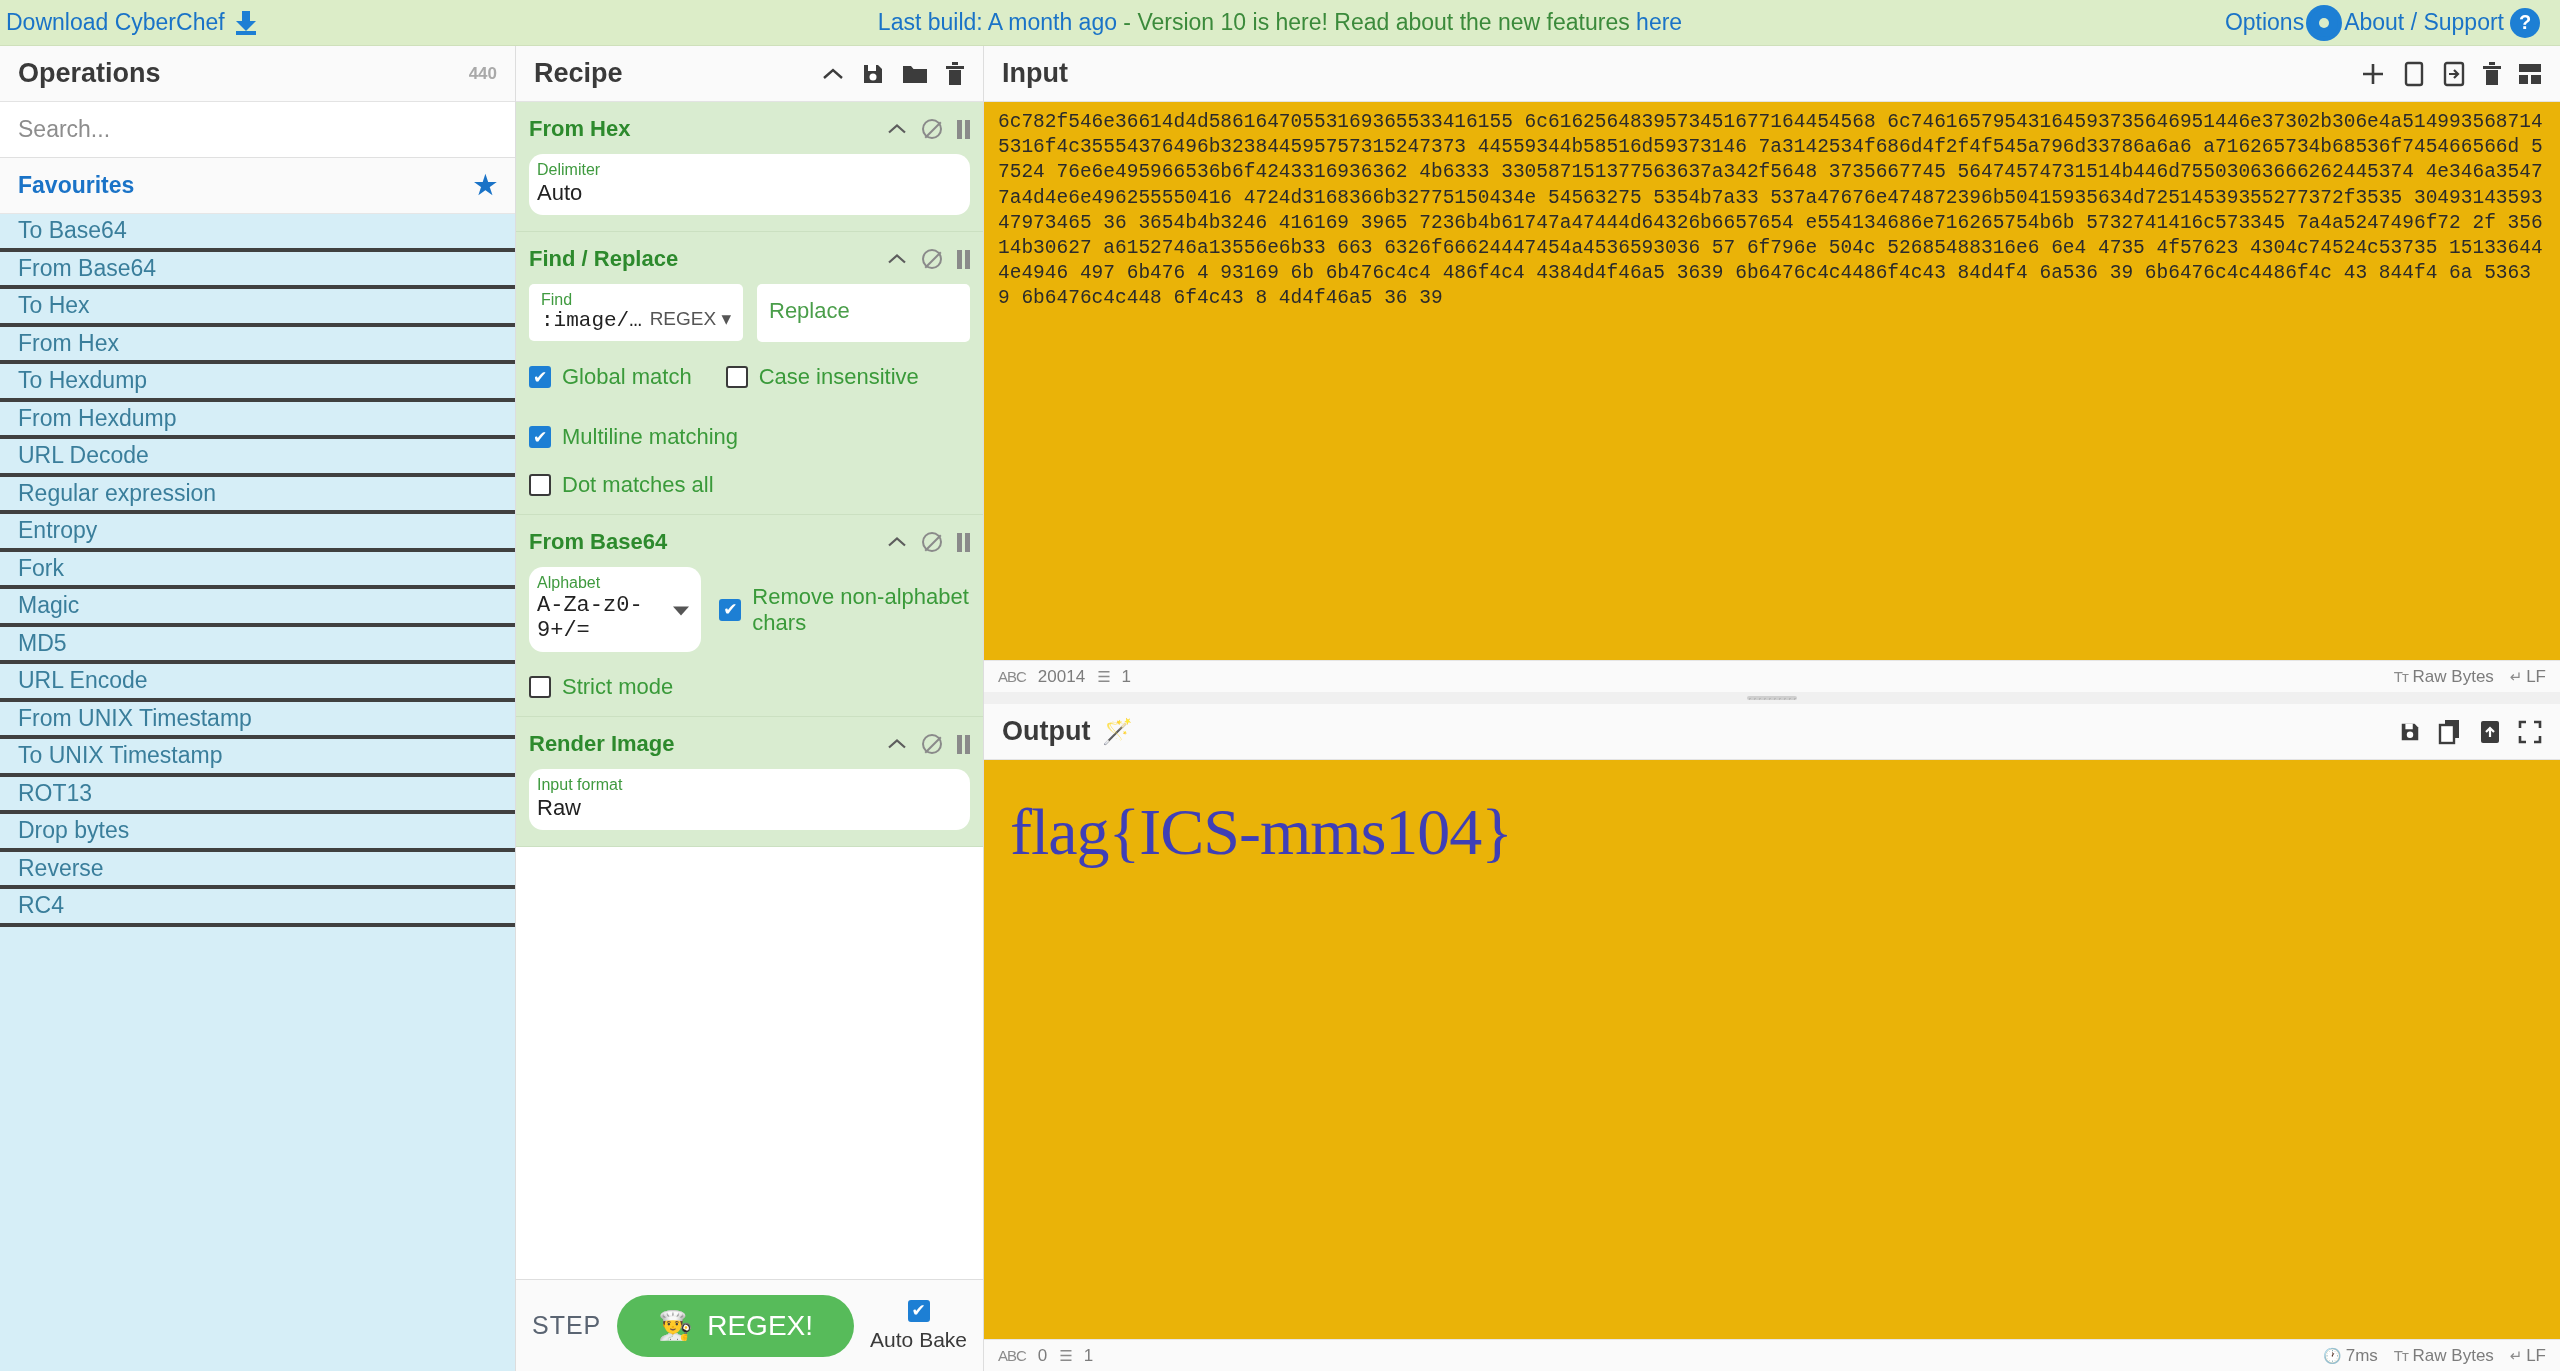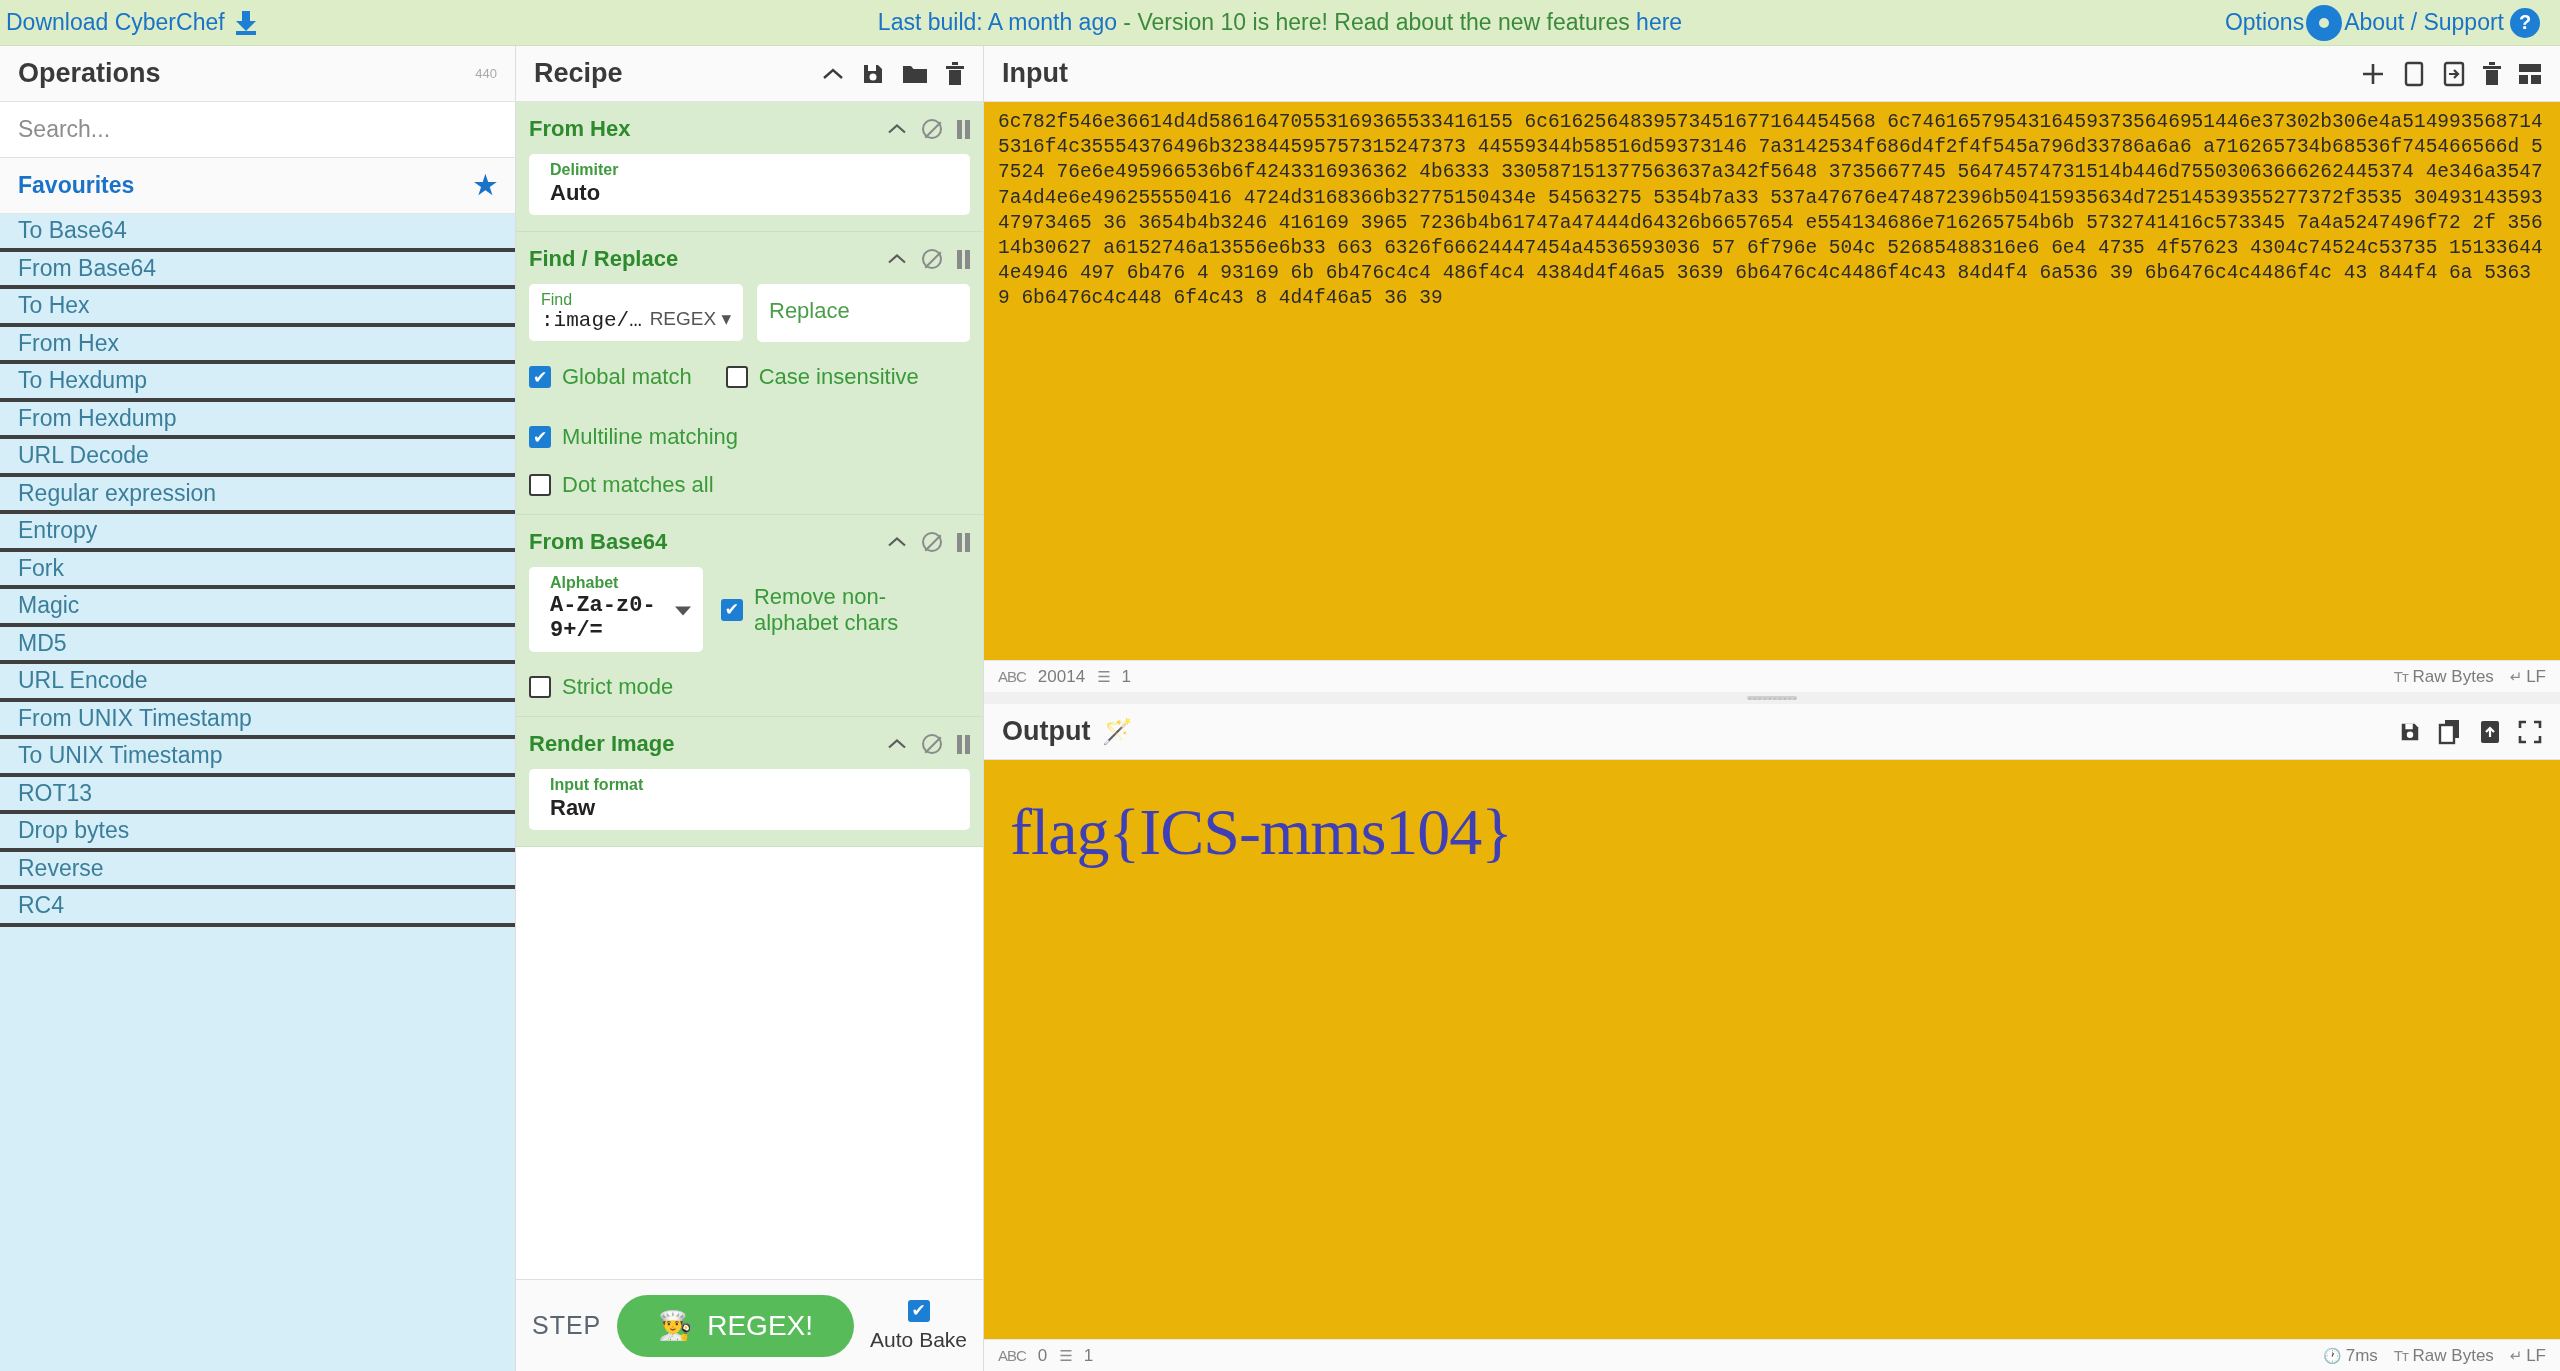--- a/index.html
+++ b/index.html
@@ -60,21 +60,21 @@
   
   #main { display: flex; height: calc(1371px - 46px); }
 
   
   #ops { width: 516px; border-right: 1px solid #ddd; background:#fff; display:flex; flex-direction:column; }
   .panel-title {
     height: 56px; display:flex; align-items:center; padding: 0 18px;
     background:#fafafa; border-bottom:1px solid #e3e3e3;
     font-size: 27px; font-weight: bold; color:#3a3a3a;
   }
-  .panel-title .count { margin-left:auto; color:#a9a9a9; font-size:13px; font-weight:normal; }
+  .panel-title .count { margin-left:auto; color:#a9a9a9; font-size:17px; font-weight:bold; }
   #search {
     height: 56px; border:0; border-bottom:1px solid #e0e0e0;
     padding: 0 18px; font-size: 23px; font-family:"Liberation Sans",sans-serif;
     color:#444; outline:none; width:100%;
   }
   #search::placeholder { color:#8d8d8d; }
   .cat-head {
     height: 56px; display:flex; align-items:center; padding:0 18px;
     font-weight:bold; color:#1a73c7; font-size:23px;
     background:#fafafa; border-bottom:1px solid #e6e6e6; cursor:pointer;
@@ -103,23 +103,22 @@
   .ban {
     width:20px;height:20px;border-radius:50%;border:2px solid #8a8a8a;position:relative;display:inline-block;
   }
   .ban::after{
     content:""; position:absolute; left:-2px; top:8px; width:22px;height:2px;background:#8a8a8a;
     transform:rotate(-45deg); transform-origin:center;
   }
   .pause { display:inline-flex; gap:3px; }
   .pause i { width:5px; height:19px; background:#8a8a8a; display:block; }
   .field {
-    background:#fff; border-radius:5px; padding:7px 12px 9px 21px; margin-top:12px;
+    background:#fff; border-radius:14px; padding:7px 12px 9px 8px; margin-top:12px;
     position:relative;
-    font-weight:bold;
   }
   .field label { display:block; color:#3f9a3f; font-size:16px; margin-bottom:1px; }
   .field .val { font-family:"Liberation Mono", monospace; font-size:22px; color:#222; }
   .field .val.sans { font-family:"Liberation Sans", sans-serif; }
   .row2 { display:flex; gap:14px; margin-top:12px; align-items:flex-start; }
   .field-find { background:#fff; border-radius:5px; padding:7px 12px 9px 12px; width:214px; display:flex; align-items:flex-end; }
   .field-find .col { flex:1; min-width:0; }
   .field-find label { display:block; color:#3f9a3f; font-size:16px; }
   .field-find .val {
     font-family:"Liberation Mono", monospace; font-size:21px; color:#222;

